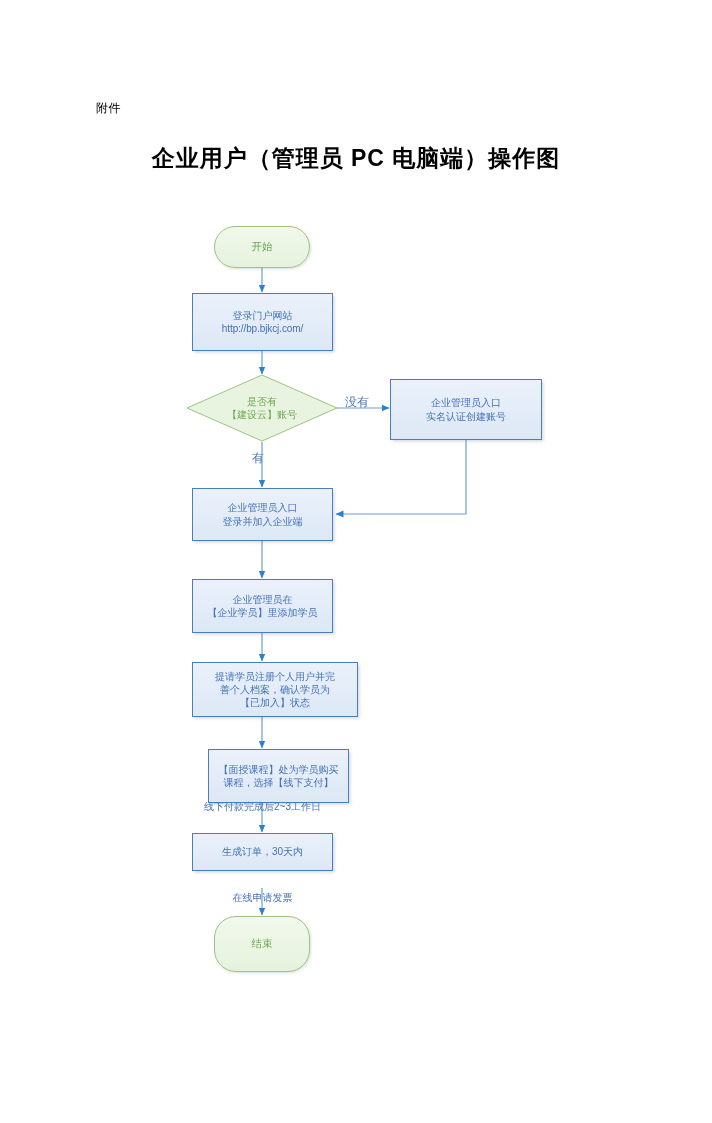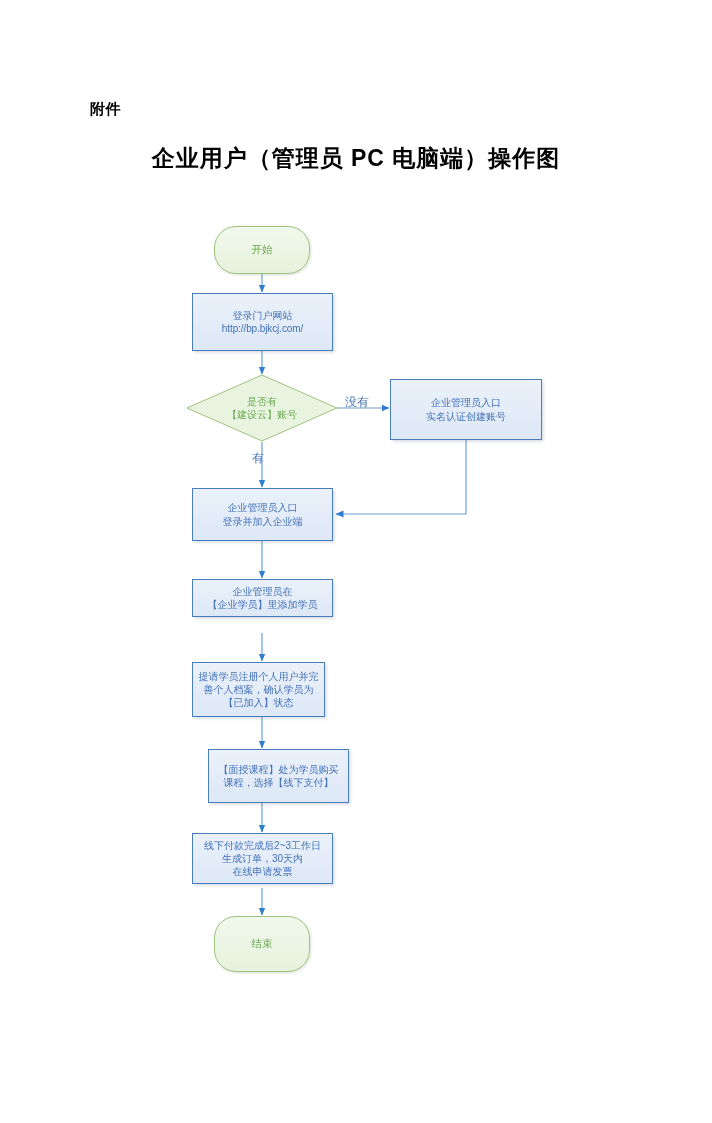--- a/index.html
+++ b/index.html
@@ -17,24 +17,24 @@
   }
 
   .page {
     position: absolute;
     inset: 0;
   }
 
   
   .attachment-label {
     position: absolute;
-    left: 90px;
+    left: 96px;
     top: 100px;
-    font-size: 15px;
-    font-weight: bold;
+    font-size: 12px;
+    font-weight: normal;
     color: #000;
     letter-spacing: 0.5px;
   }
 
   .doc-title {
     position: absolute;
     left: 0;
     right: 0;
     top: 143px;
     text-align: center;
@@ -176,21 +176,21 @@
 
         <path d="M262,888 L262,915"></path>
 
         <path d="M466,440 L466,514 L336,514"></path>
       </g>
     </svg>
 
     <div class="edge-label" style="left:345px; top:394px;">没有</div>
     <div class="edge-label" style="left:252px; top:450px;">有</div>
 
-    <div class="node terminator" style="left:214px; top:226px; width:96px; height:48px;">
+    <div class="node terminator" style="left:214px; top:226px; width:96px; height:42px;">
       <span class="line">开始</span>
     </div>
 
     <div class="node process" style="left:192px; top:293px; width:141px; height:58px;">
       <span class="line">登录门户网站</span>
       <span class="line url">http://bp.bjkcj.com/</span>
     </div>
 
     <div class="decision-wrap" style="left:186px; top:374px; width:152px; height:68px;">
       <svg width="152" height="68" viewBox="0 0 152 68">
@@ -205,37 +205,37 @@
     <div class="node process" style="left:390px; top:379px; width:152px; height:61px;">
       <span class="line">企业管理员入口</span>
       <span class="line">实名认证创建账号</span>
     </div>
 
     <div class="node process" style="left:192px; top:488px; width:141px; height:53px;">
       <span class="line">企业管理员入口</span>
       <span class="line">登录并加入企业端</span>
     </div>
 
-    <div class="node process" style="left:192px; top:579px; width:141px; height:38px;">
+    <div class="node process" style="left:192px; top:579px; width:141px; height:54px;">
       <span class="line">企业管理员在</span>
       <span class="line">【企业学员】里添加学员</span>
     </div>
 
-    <div class="node process" style="left:192px; top:662px; width:133px; height:55px;">
+    <div class="node process" style="left:192px; top:662px; width:166px; height:55px;">
       <span class="line">提请学员注册个人用户并完</span>
       <span class="line">善个人档案，确认学员为</span>
       <span class="line">【已加入】状态</span>
     </div>
 
     <div class="node process" style="left:208px; top:749px; width:141px; height:54px;">
       <span class="line">【面授课程】处为学员购买</span>
       <span class="line">课程，选择【线下支付】</span>
     </div>
 
-    <div class="node process" style="left:192px; top:833px; width:141px; height:51px;">
+    <div class="node process" style="left:192px; top:833px; width:141px; height:38px;gap:32px;">
       <span class="line">线下付款完成后2~3工作日</span>
       <span class="line">生成订单，30天内</span>
       <span class="line">在线申请发票</span>
     </div>
 
     <div class="node terminator" style="left:214px; top:916px; width:96px; height:56px;">
       <span class="line">结束</span>
     </div>
 
   </div>

